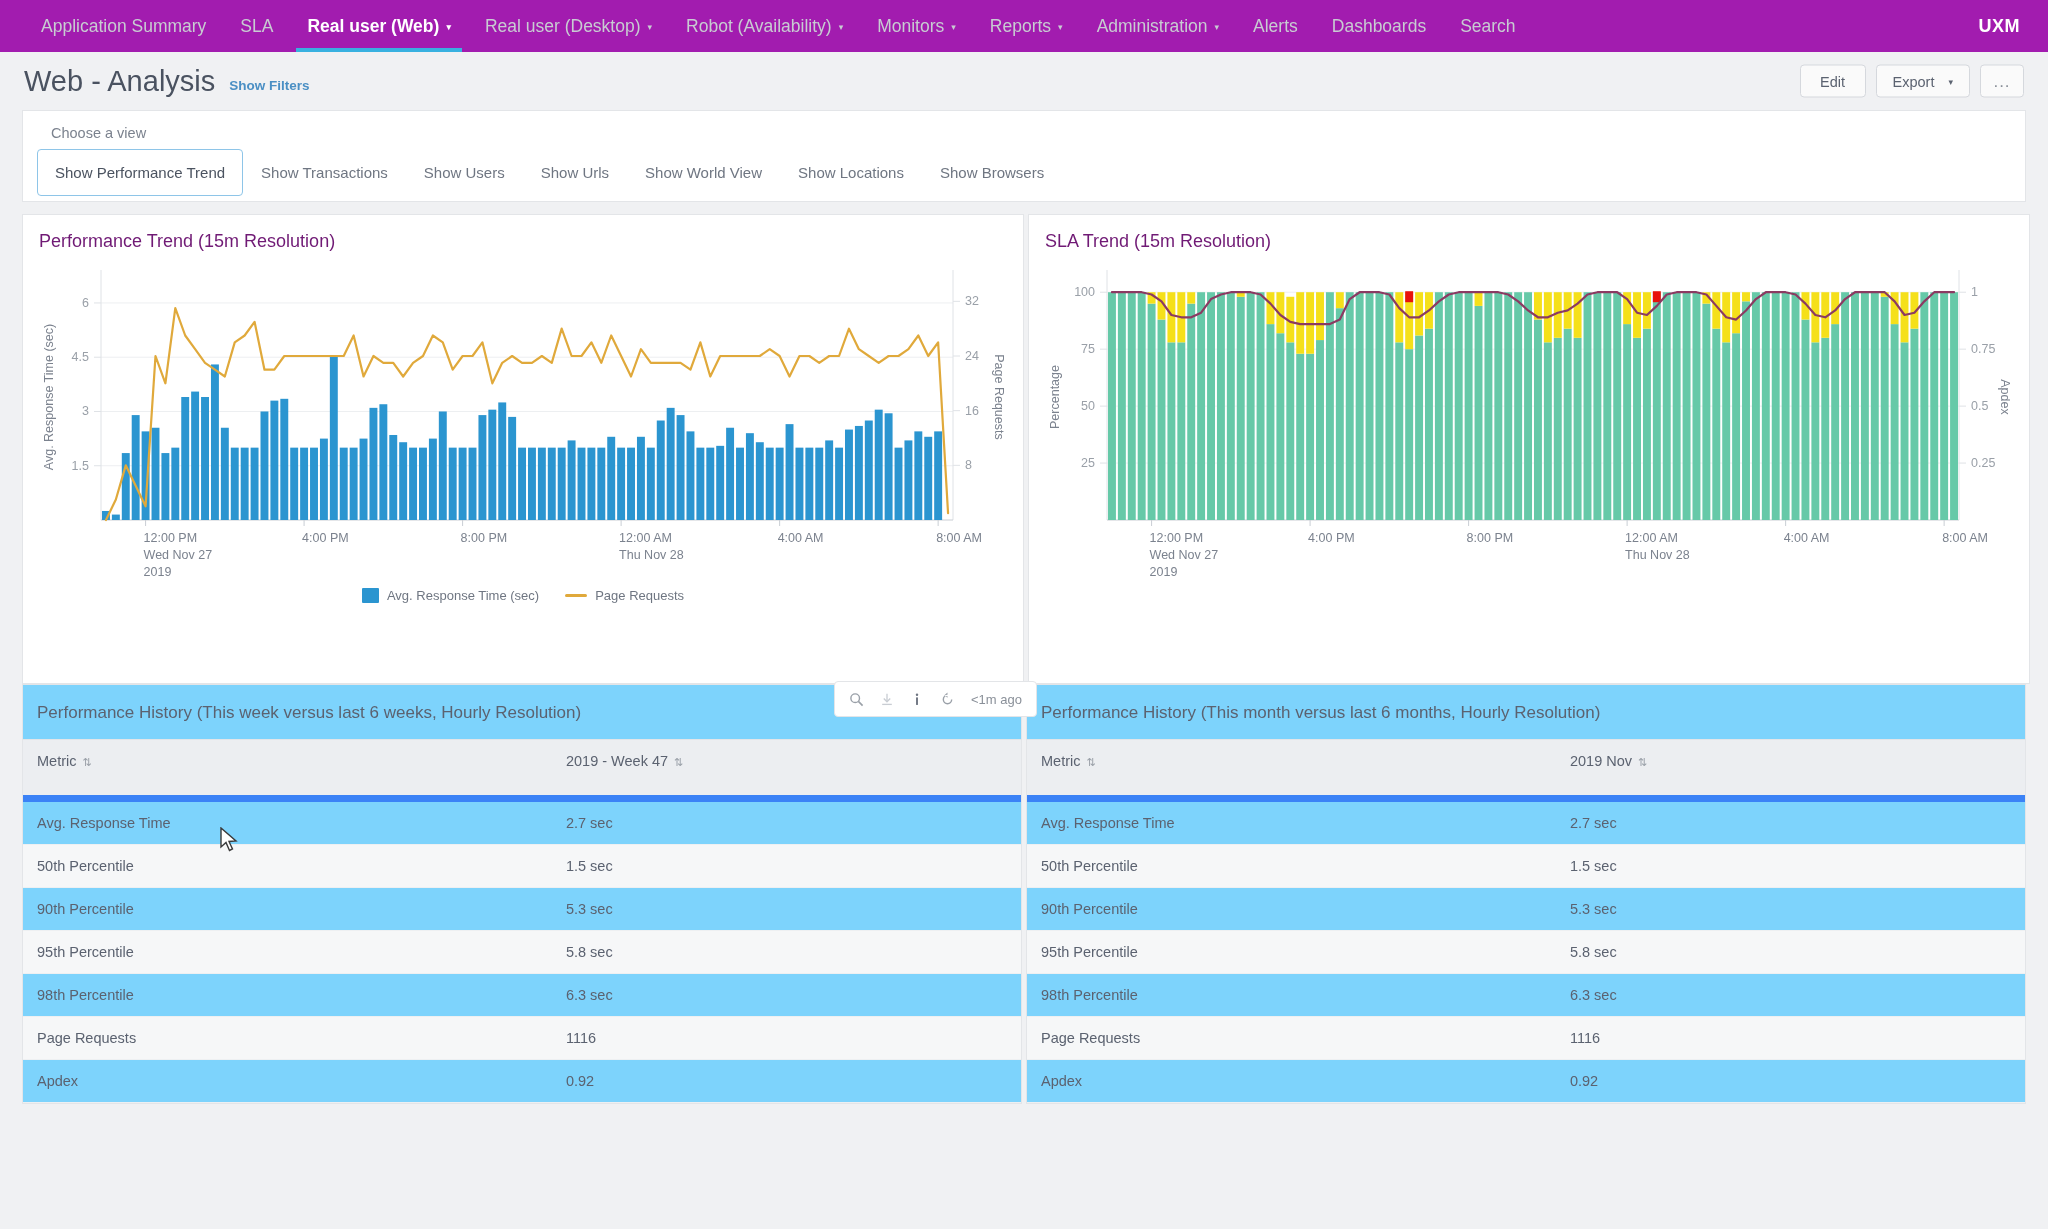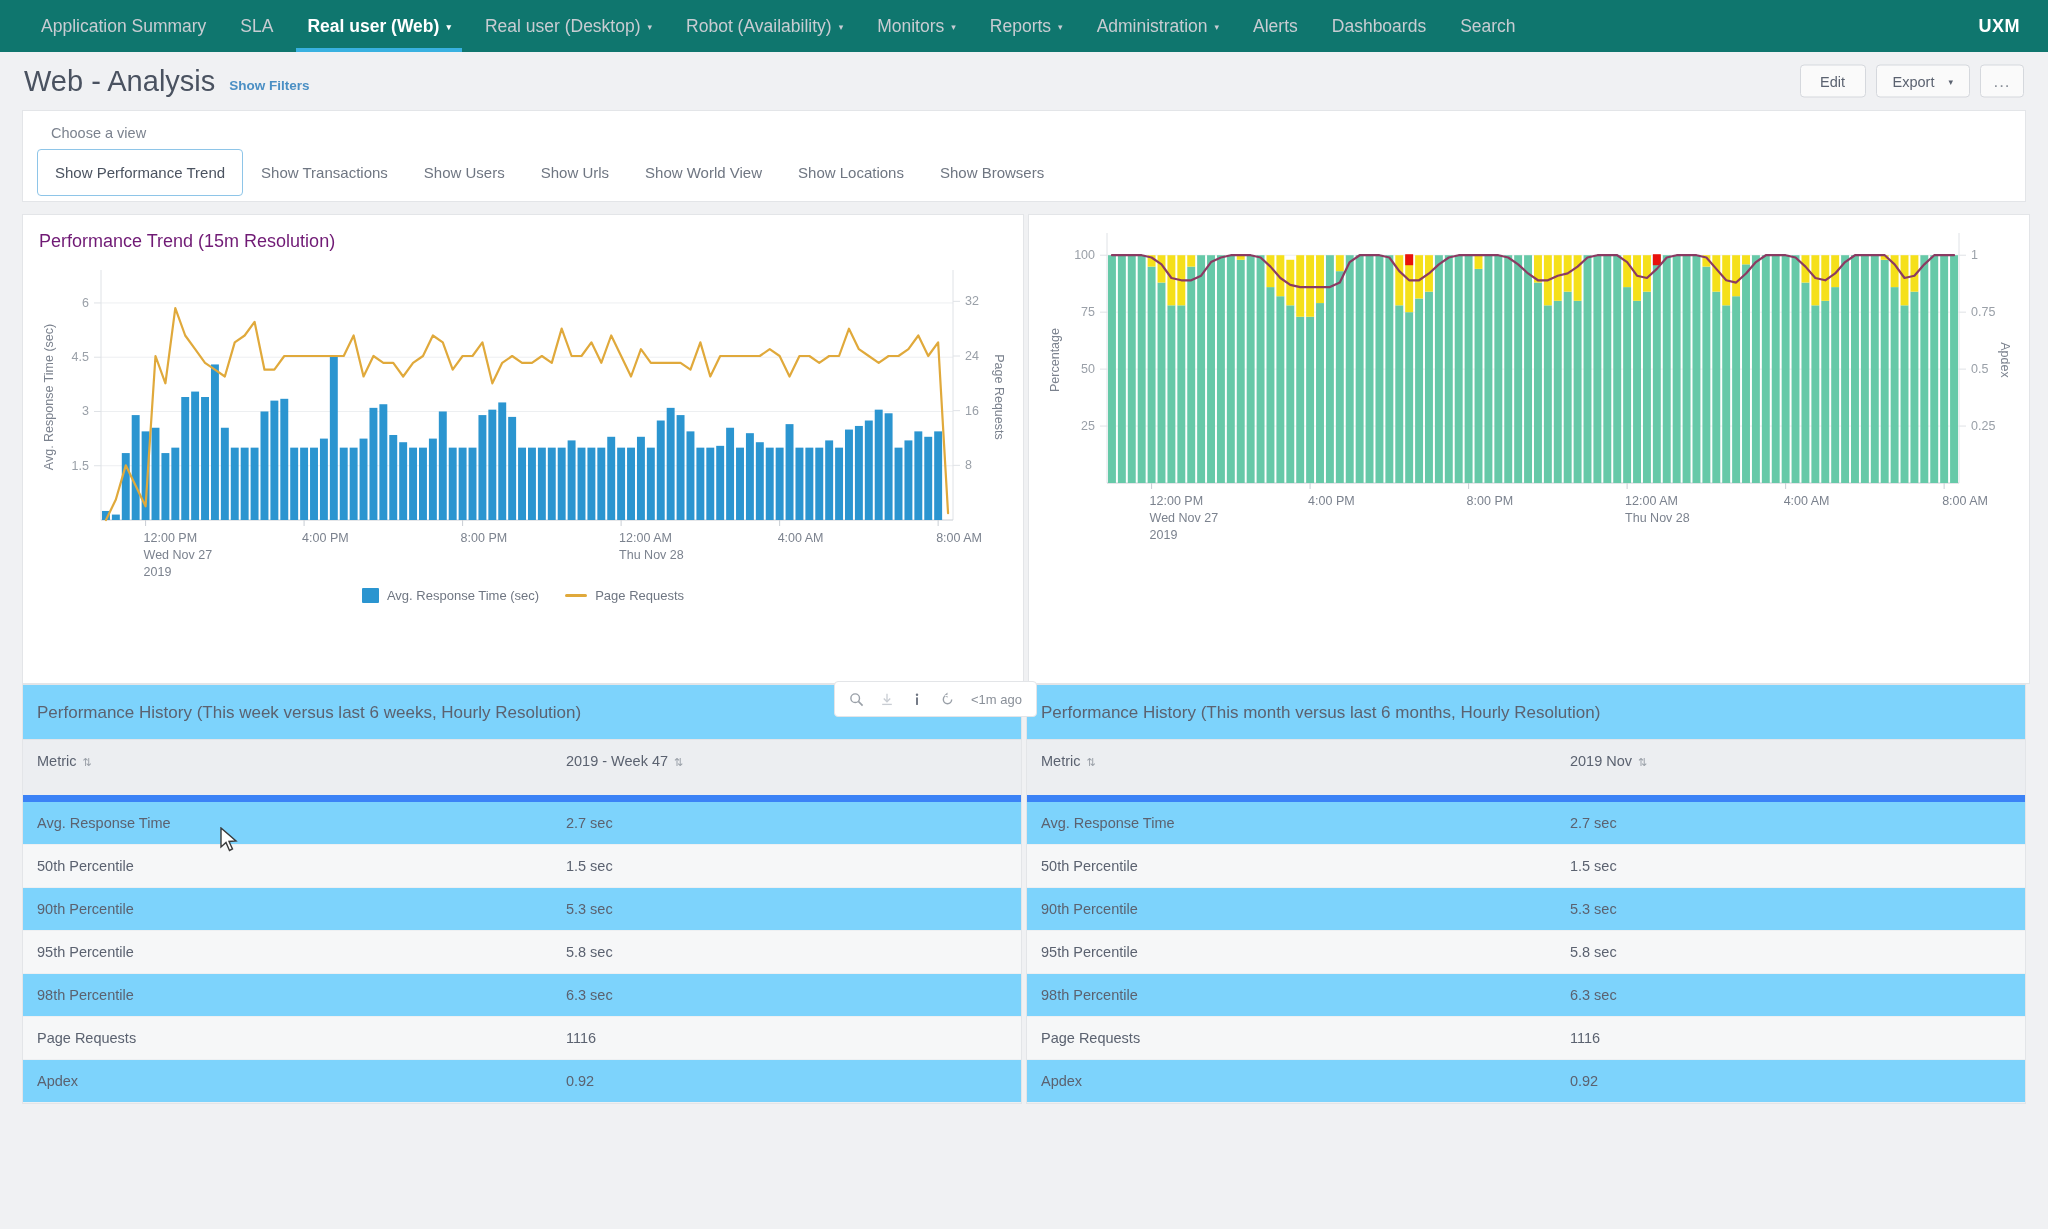--- a/index.html
+++ b/index.html
@@ -5,21 +5,21 @@
   * { box-sizing: border-box; margin: 0; padding: 0; }
   html, body {
     width: 2048px; height: 1229px;
     background: #f0f1f3;
     font-family: "Liberation Sans", sans-serif;
     overflow: hidden;
   }
 
   
   .topnav {
-    height: 52px; background: #0f766e; display: flex; align-items: center;
+    height: 52px; background: #a21caf; display: flex; align-items: center;
     padding: 0 24px; position: relative;
   }
   .nav-items { display: flex; align-items: stretch; height: 52px; }
   .nav-item {
     display: flex; align-items: center; height: 52px; padding: 0 17px;
     color: #c8ccd2; font-size: 17.5px; white-space: nowrap; cursor: pointer;
     position: relative;
   }
   .nav-item.active { color: #ffffff; font-weight: bold; }
   .nav-item.active::after {
@@ -354,20 +354,21 @@
       <span class="ic">
         <svg width="15" height="15" viewBox="0 0 16 16">
             <path d="M13.2,8 A5.2,5.2 0 1 1 8,2.8 L8,0.6 L4.6,3.4 L8,6.2 L8,4.3 A3.7,3.7 0 1 0 11.7,8 Z" fill="#9aa0a8"></path>
           </svg>
       </span>
       <span class="ago">&lt;1m ago</span>
     </div>
   </div>
 
   <div class="chartcard">
+    <div class="chart-title">SLA Trend (15m Resolution)</div>
     <div class="plotwrap">
       <svg class="plot" id="svg-sla" width="1000" height="330" viewBox="0 0 1000 330">
           <line x1="78" y1="211.05555555555554" x2="930" y2="211.05555555555554" stroke="#edeff1" stroke-width="1"></line>
           <line x1="71" y1="211.05555555555554" x2="78" y2="211.05555555555554" stroke="#dfe2e6" stroke-width="1"></line>
           <text x="66" y="215.05555555555554" font-size="12.5" fill="#9aa0a8" font-family="&quot;Liberation Sans&quot;, sans-serif" text-anchor="end">25</text>
           <line x1="78" y1="154.11111111111111" x2="930" y2="154.11111111111111" stroke="#edeff1" stroke-width="1"></line>
           <line x1="71" y1="154.11111111111111" x2="78" y2="154.11111111111111" stroke="#dfe2e6" stroke-width="1"></line>
           <text x="66" y="158.11111111111111" font-size="12.5" fill="#9aa0a8" font-family="&quot;Liberation Sans&quot;, sans-serif" text-anchor="end">50</text>
           <line x1="78" y1="97.16666666666669" x2="930" y2="97.16666666666669" stroke="#edeff1" stroke-width="1"></line>
           <line x1="71" y1="97.16666666666669" x2="78" y2="97.16666666666669" stroke="#dfe2e6" stroke-width="1"></line>

